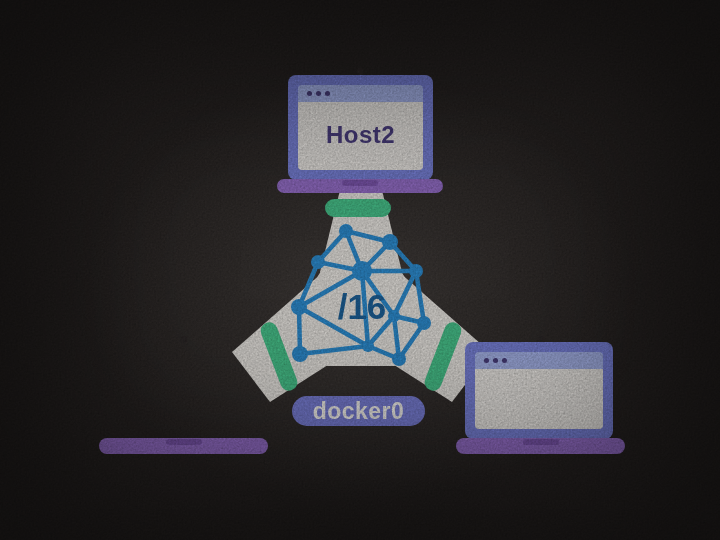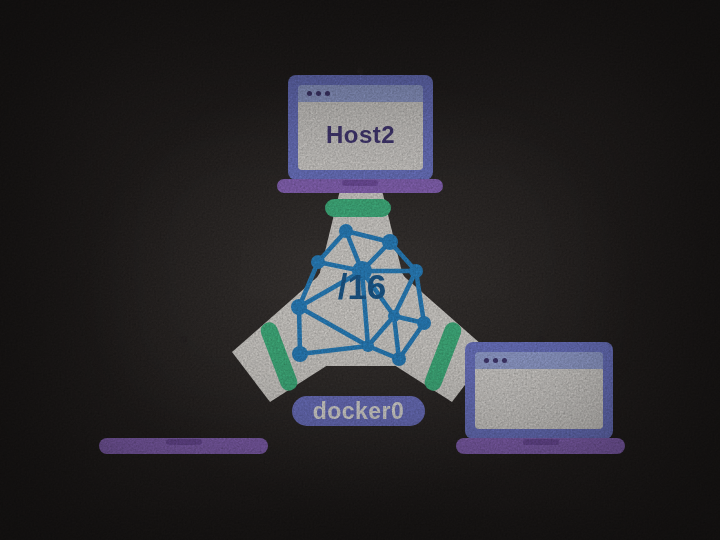--- a/index.html
+++ b/index.html
@@ -46,21 +46,21 @@
   #host3{left:456px;top:332px;width:169px;height:126px;}
   #host3 .cam-dot{top:4px;}
   #host3 .frame{left:9px;top:10px;width:148px;height:97px;}
   #host3 .base{left:0;top:106px;width:169px;height:16px;}
   
   .connector{position:absolute;background:var(--connector_green,#49c58d);border-radius:10px;}
   #conn-top{left:325px;top:199px;width:66px;height:18px;}
   #conn-left{left:243px;top:348px;width:72px;height:17px;transform:rotate(69deg);}
   #conn-right{left:407px;top:348px;width:72px;height:17px;transform:rotate(-69deg);}
   
-  .cidr{position:absolute;left:317px;top:268px;width:90px;text-align:center;
+  .cidr{position:absolute;left:317px;top:288px;width:90px;text-align:center;
     font-weight:bold;font-size:35px;line-height:38px;color:var(--cidr_text,#1f639b);}
   
   .pill{position:absolute;left:292px;top:396px;width:133px;height:30px;border-radius:22px;
     background:var(--pill_purple,#7b80d8);display:flex;align-items:center;justify-content:center;
     font-weight:bold;font-size:23px;letter-spacing:.5px;color:var(--pill_text,#f7f5f1);}
   
   .vignette{position:absolute;inset:0;pointer-events:none;
     box-shadow:inset 0 0 160px 50px rgba(0,0,0,0.5);}
   .grain{position:absolute;left:0;top:0;pointer-events:none;}
 </style>

